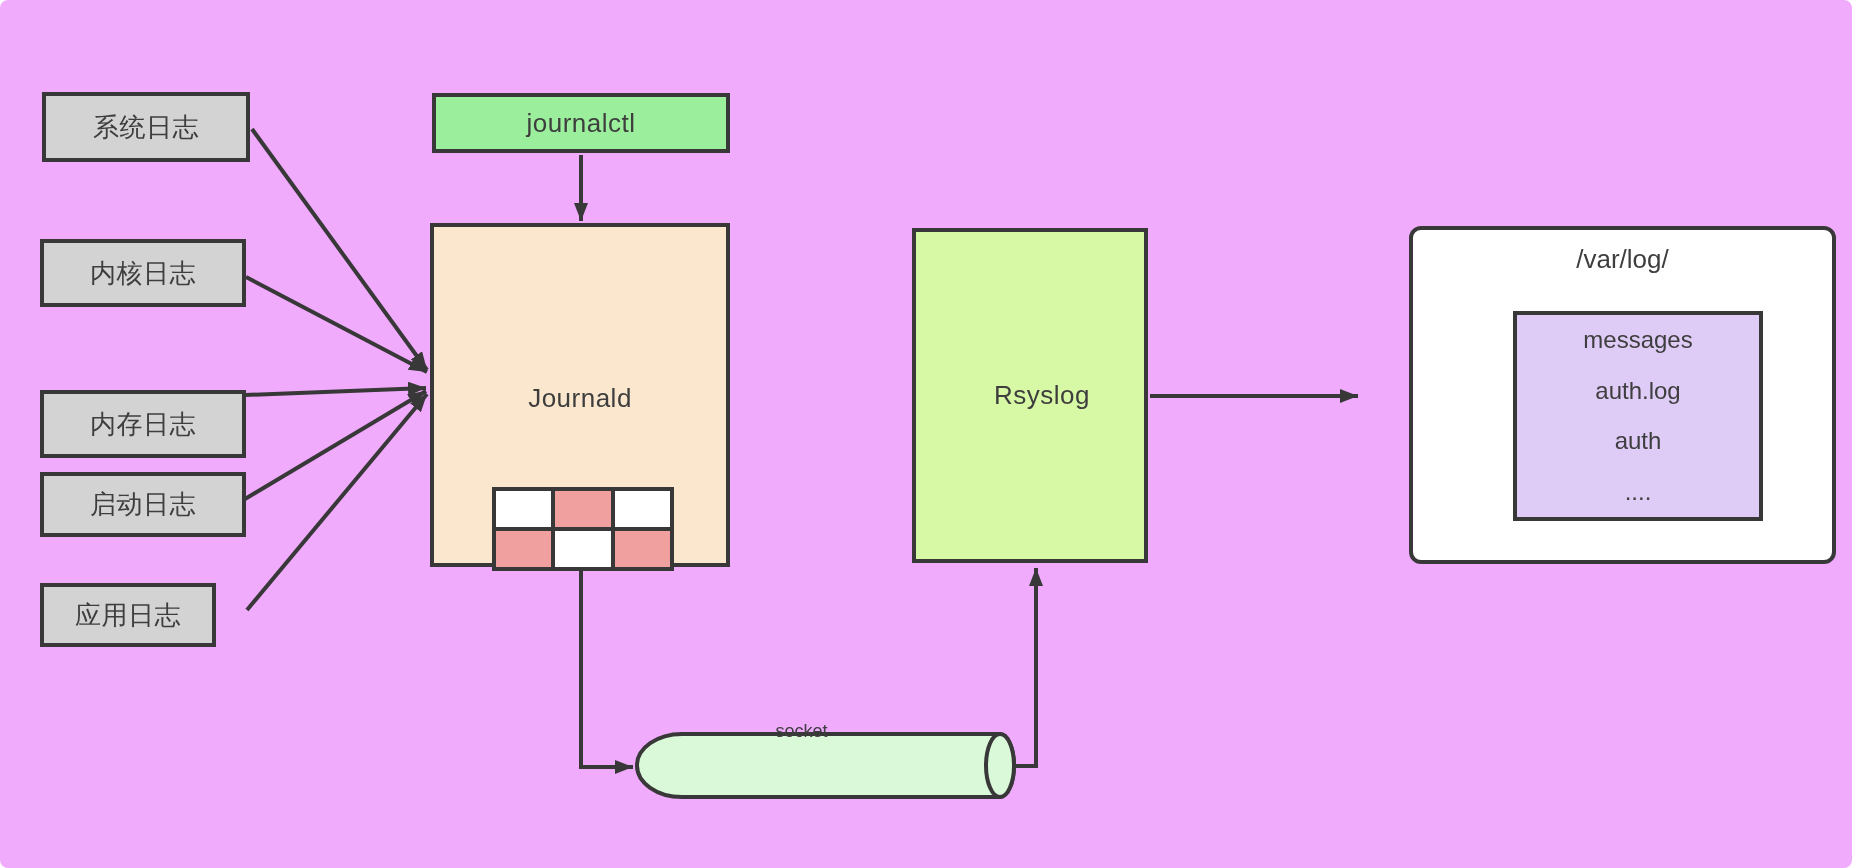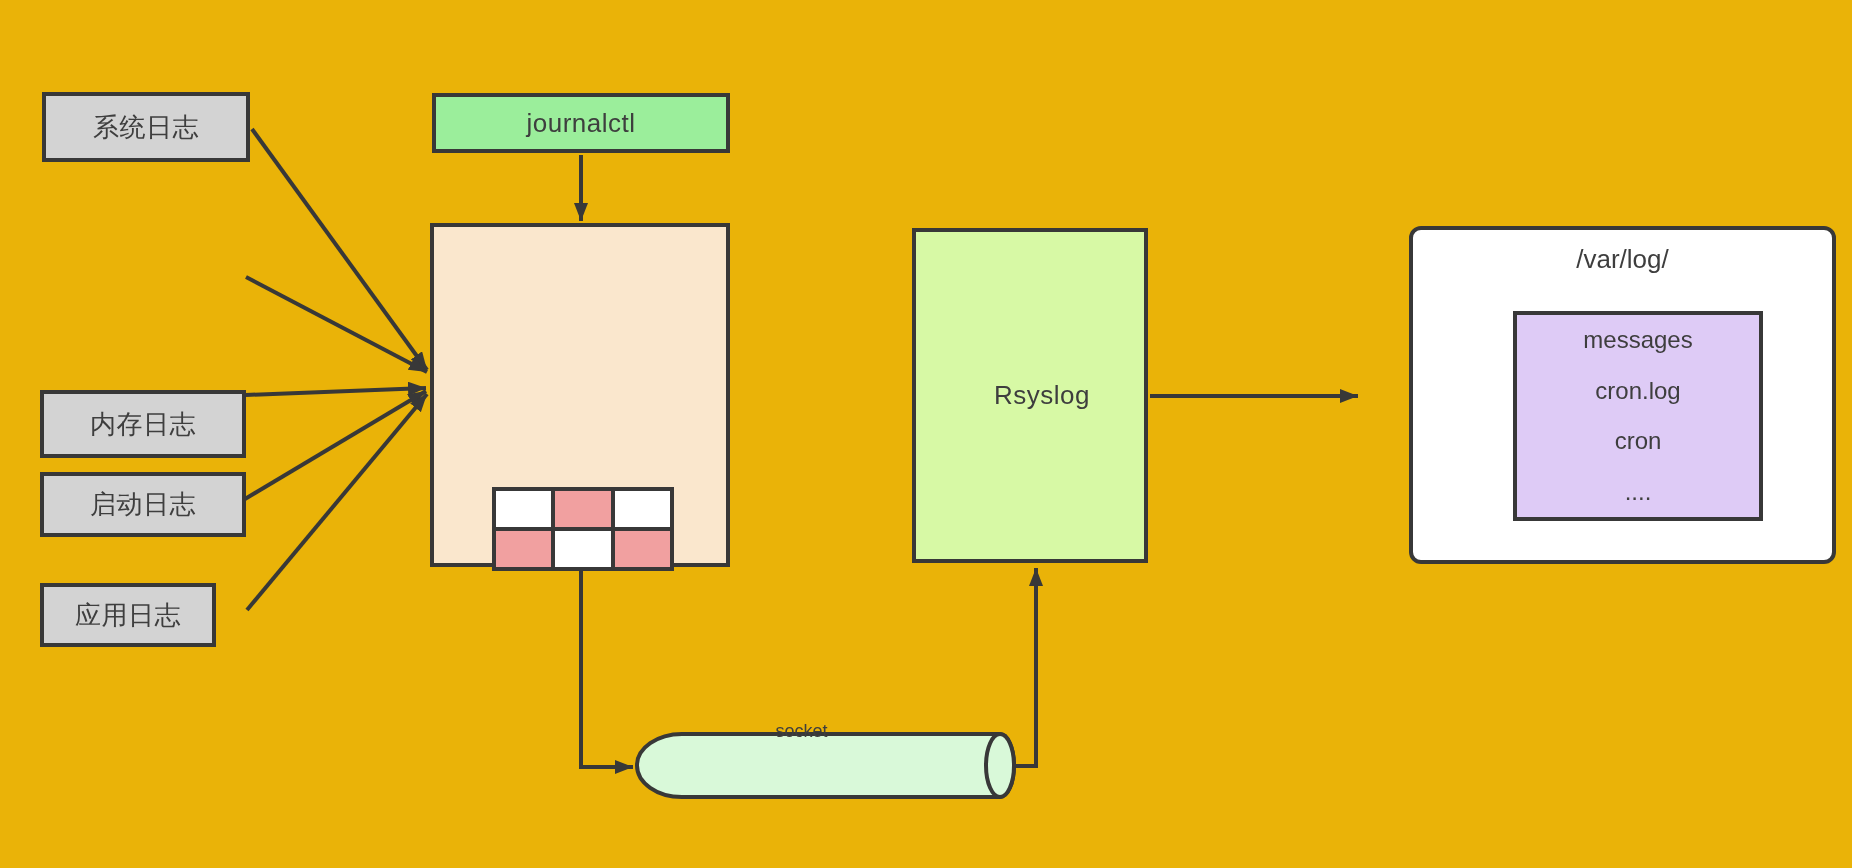--- a/index.html
+++ b/index.html
@@ -1,18 +1,18 @@
 <!DOCTYPE html>
 <html><head>
 <meta charset="utf-8">
 <style>
   html,body{margin:0;padding:0;background:#ffffff;}
   .canvas{
-    position:relative;width:1852px;height:868px;background:#eab308;overflow:hidden;
-    font-family:"Liberation Sans","DejaVu Sans",sans-serif;color:#3e3e3e;
+    position:relative;width:1852px;height:868px;background:#f0abfc;overflow:hidden;
+    font-family:"Liberation Sans","DejaVu Sans",sans-serif;color:#3e3e3e;border-radius:8px;
   }
   .layer{position:absolute;left:0;top:0;width:1852px;height:868px;}
   .box{
     position:absolute;box-sizing:border-box;border:4px solid #383838;
     display:flex;align-items:center;justify-content:center;
     font-size:26px;letter-spacing:.5px;
   }
   .src{background:#d3d3d3;}
   .src1{left:42px;top:92px;width:208px;height:70px;}
   .src2{left:40px;top:239px;width:206px;height:68px;}
@@ -77,54 +77,58 @@
 
     <g>
       <path d="M 682 734 L 1000 734 A 14 31.5 0 0 1 1000 797 L 682 797 A 45 31.5 0 0 1 682 734 Z" fill="#d9f9d9" stroke="#383838" stroke-width="4"></path>
       <ellipse cx="1000" cy="765.5" rx="14" ry="31.5" fill="#d9f9d9" stroke="#383838" stroke-width="4"></ellipse>
     </g>
   </svg>
 
   <div class="box src src1">
     <span>系统日志</span>
   </div>
+  <div class="box src src2">
+    <span>内核日志</span>
+  </div>
   <div class="box src src3">
     <span>内存日志</span>
   </div>
   <div class="box src src4">
     <span>启动日志</span>
   </div>
   <div class="box src src5">
     <span>应用日志</span>
   </div>
 
   <div class="box journalctl">
     <span>journalctl</span>
   </div>
 
   <div class="box journald">
+    <span class="lbl">Journald</span>
     <div class="buffer" id="journal-buffer">
         <div class="cell-white"></div>
         <div class="cell-pink"></div>
         <div class="cell-white"></div>
         <div class="cell-pink"></div>
         <div class="cell-white"></div>
         <div class="cell-pink"></div>
       </div>
   </div>
 
   <div class="box rsyslog">
     <span>Rsyslog</span>
   </div>
 
   <div class="socket-label">socket</div>
 
   <div class="varlog">
     <div class="varlog-title">/var/log/</div>
     <div class="filestack">
       <div class="filerow">messages</div>
-      <div class="filerow">cron.log</div>
-      <div class="filerow">cron</div>
+      <div class="filerow">auth.log</div>
+      <div class="filerow">auth</div>
       <div class="filerow">....</div>
     </div>
   </div>
 
 </div>
 
 </body></html>

